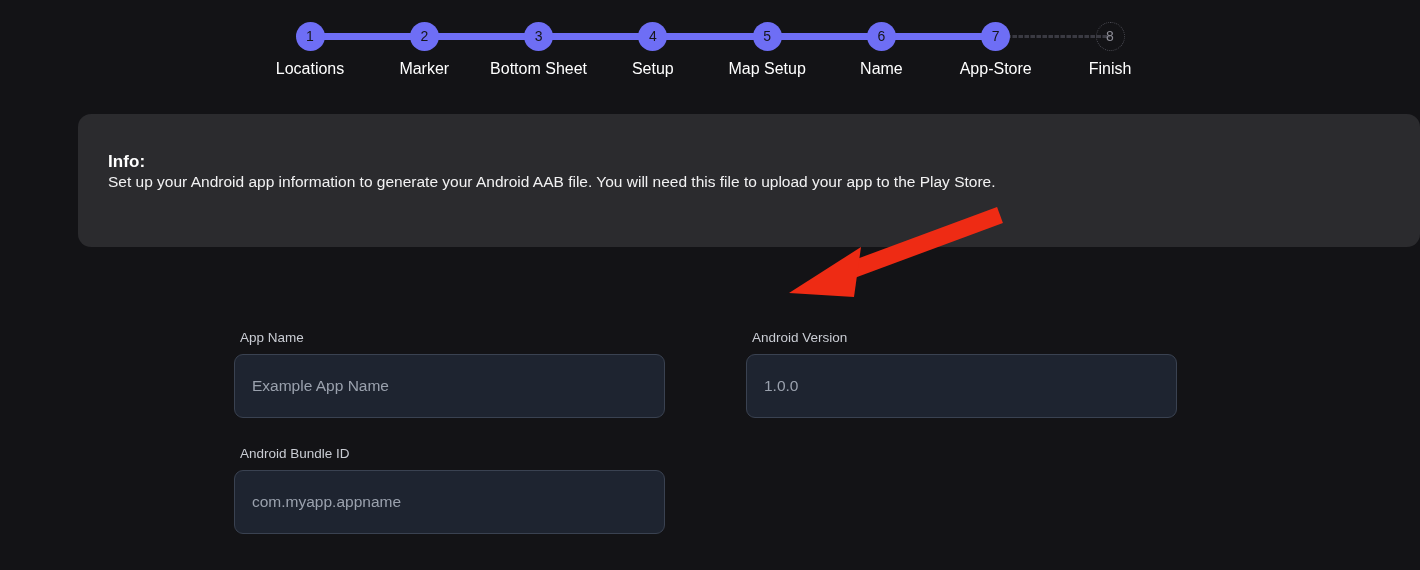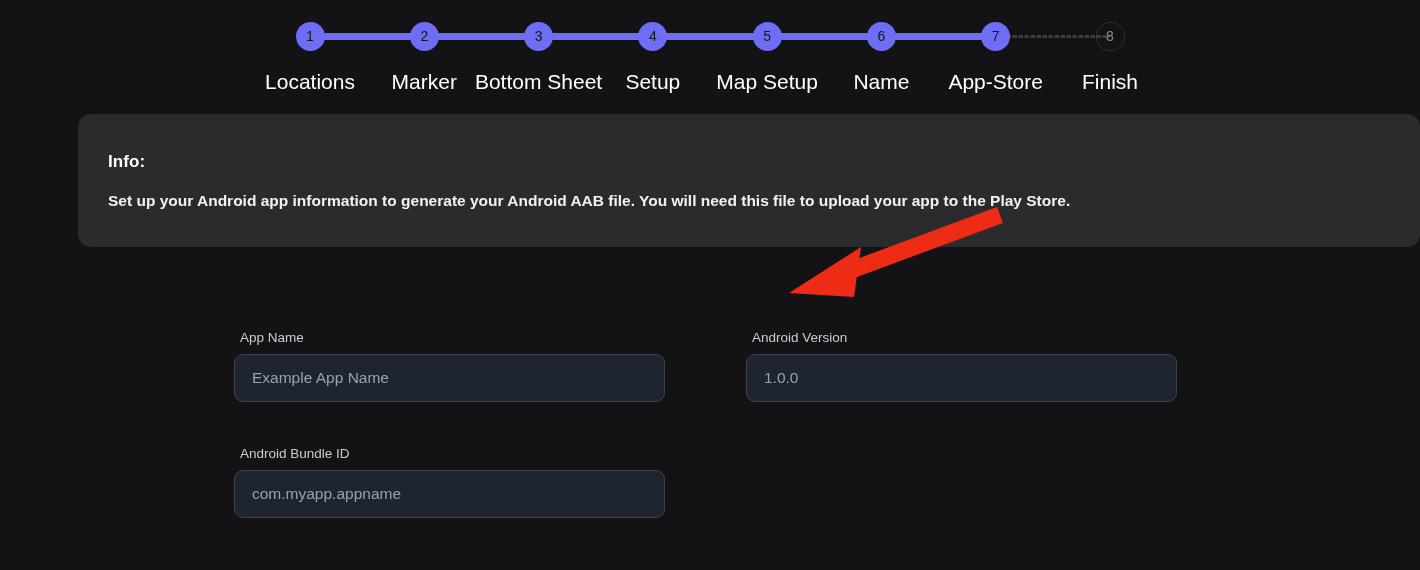--- a/index.html
+++ b/index.html
@@ -58,22 +58,22 @@
   }
 
   .step.inactive .step-bubble {
     background: transparent;
     border: 1px dotted #4a4a52;
     color: #8c8c95;
     line-height: 27px;
   }
 
   .step-label {
-    margin-top: 19px;
-    font-size: 21px;
+    margin-top: 9px;
+    font-size: 16px;
     color: #ffffff;
     white-space: nowrap;
   }
 
   .step.inactive .step-label {
     color: #ffffff;
   }
 
   .connector {
     position: absolute;
@@ -104,25 +104,23 @@
   }
 
   .info-title {
     font-size: 17px;
     font-weight: bold;
     color: #ffffff;
     letter-spacing: 0.1px;
   }
 
   .info-text {
-    margin-top: 19px;
     font-size: 15.5px;
     color: #f2f2f3;
     line-height: 1.3;
-    font-weight: bold;
   }
 
   
   .form-area {
     position: absolute;
     left: 0;
     top: 330px;
     width: 1420px;
   }
 
@@ -134,21 +132,21 @@
     display: block;
     font-size: 13.5px;
     color: #c9ccd3;
     margin-left: 6px;
     margin-bottom: 9px;
   }
 
   .field-input {
     display: block;
     width: 431px;
-    height: 48px;
+    height: 64px;
     background: #1e2430;
     border: 1px solid #3a4251;
     border-radius: 9px;
     color: #e6e8ec;
     font-family: "Liberation Sans", sans-serif;
     font-size: 15.5px;
     padding: 0 17px;
     outline: none;
   }
 

